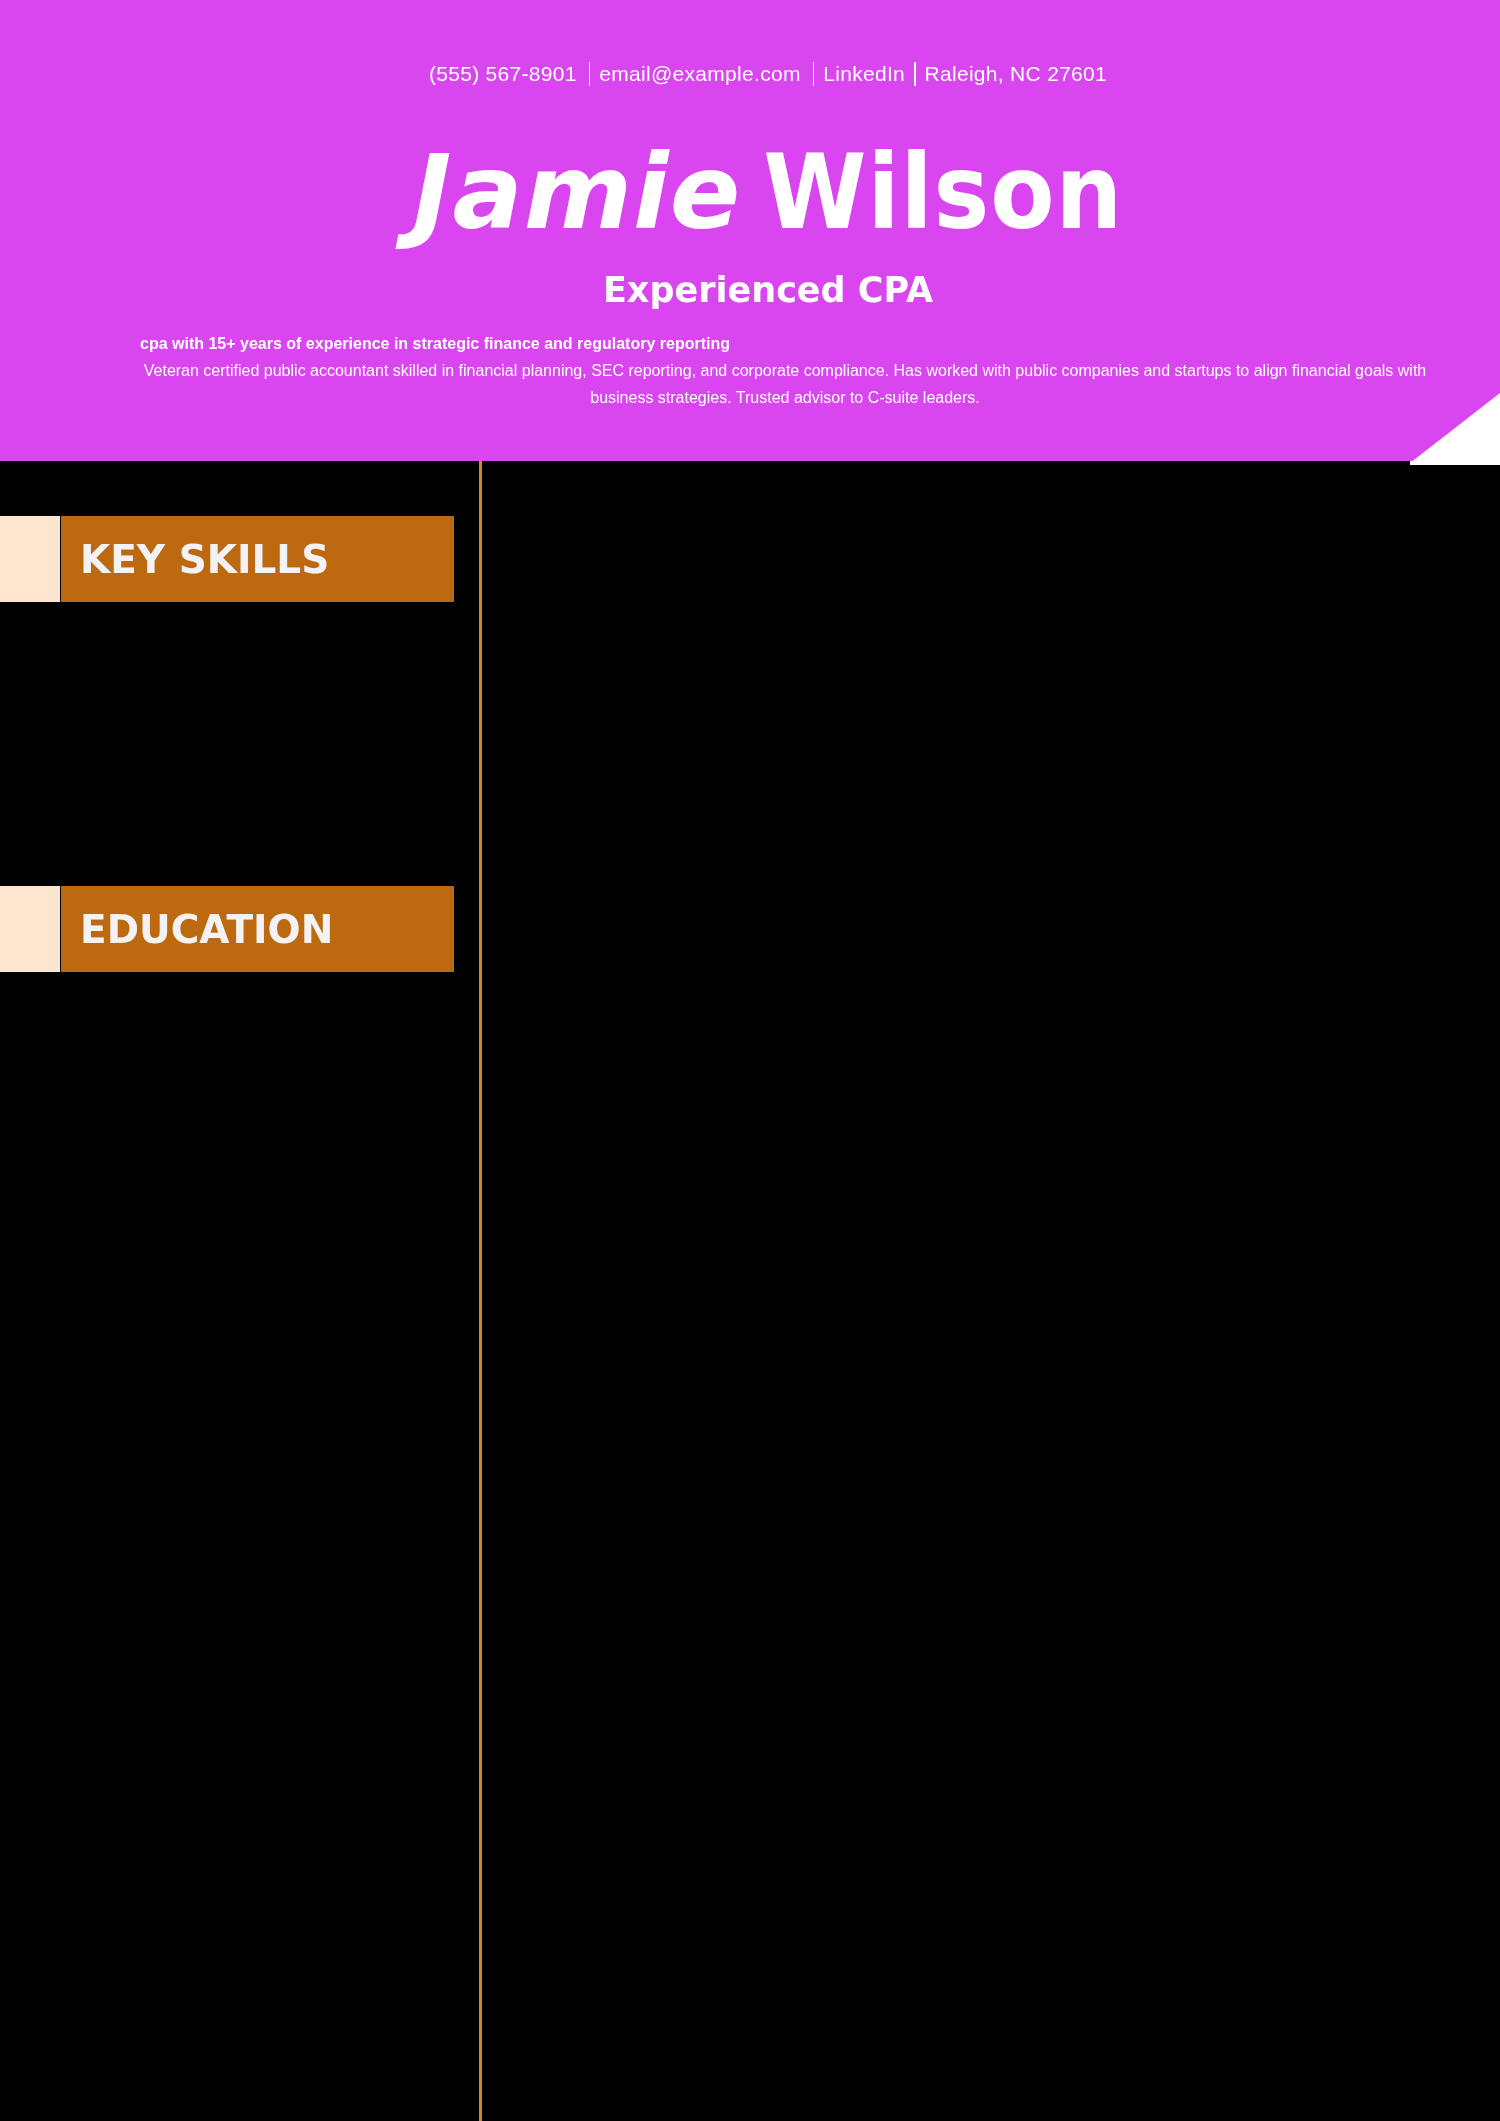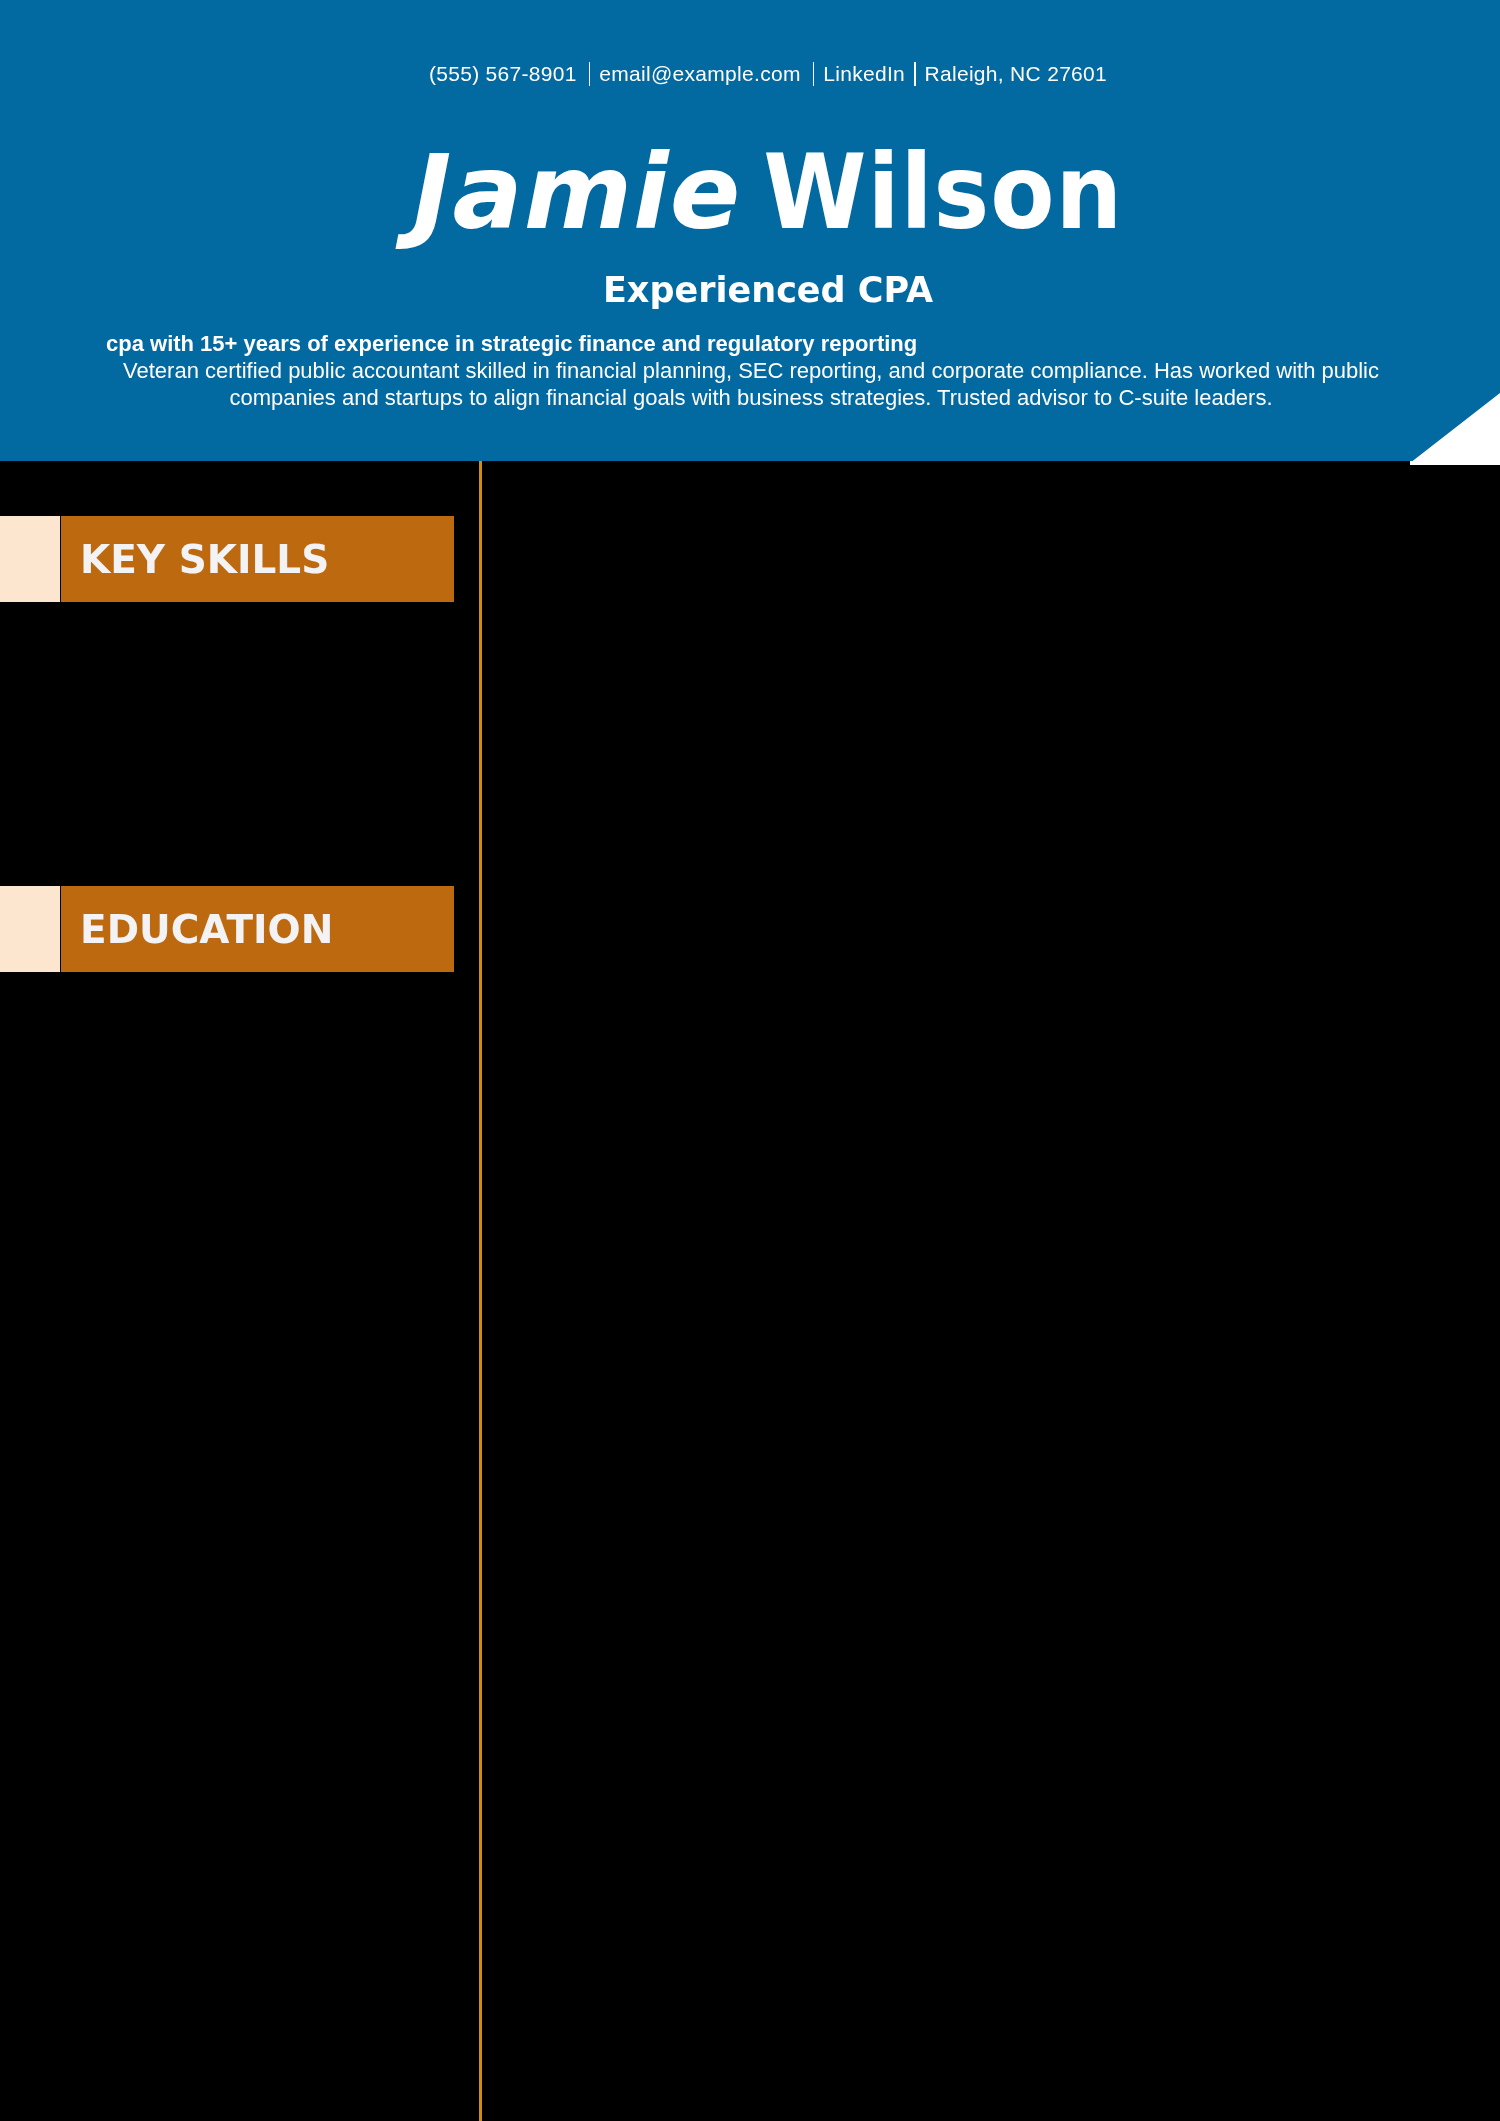--- a/index.html
+++ b/index.html
@@ -12,21 +12,21 @@
       height: 2121px;
       position: relative;
       overflow: hidden;
       font-family: "Liberation Sans", sans-serif;
     }
     .header {
       position: absolute;
       left: 0; top: 0;
       width: 1500px;
       height: 461px;
-      background: #0369a1;
+      background: #d946ef;
       color: #ffffff;
     }
     .corner-cut {
       position: absolute;
       right: 0;
       top: 393px;
       width: 0; height: 0;
       border-style: solid;
       border-width: 0 0 70px 90px;
       border-color: transparent transparent #ffffff transparent;
@@ -79,24 +79,24 @@
       left: 0;
       width: 1536px;
       text-align: center;
       font-family: "DejaVu Sans", sans-serif;
       font-weight: bold;
       font-size: 35px;
       line-height: 48px;
     }
     .summary {
       position: absolute;
-      left: 106px;
+      left: 140px;
       top: 330px;
       width: 1290px;
-      font-size: 22px;
+      font-size: 16px;
       line-height: 27px;
     }
     .summary .headline { font-weight: bold; display: block; }
     .summary .body { display: block; text-align: center; }
     .divider {
       position: absolute;
       left: 479px;
       top: 461px;
       width: 3px;
       height: 1660px;

